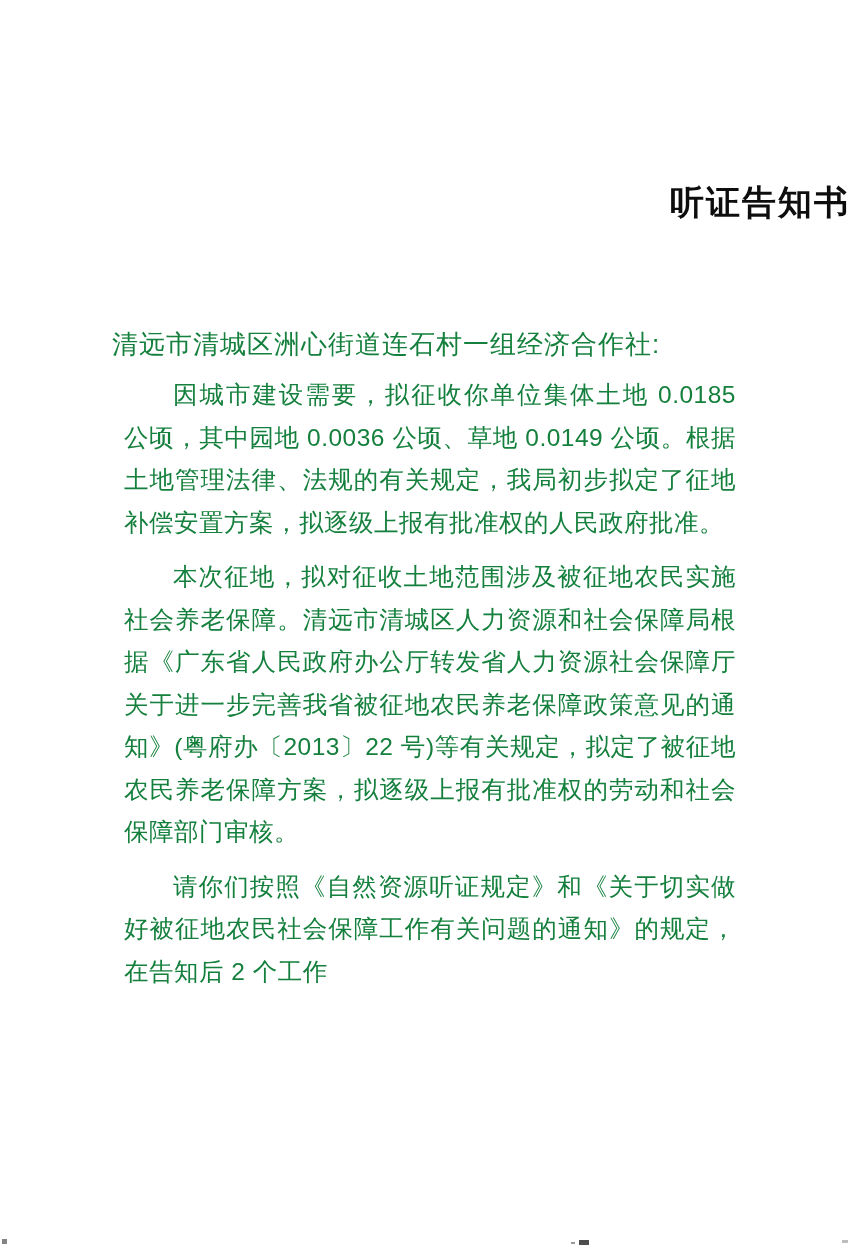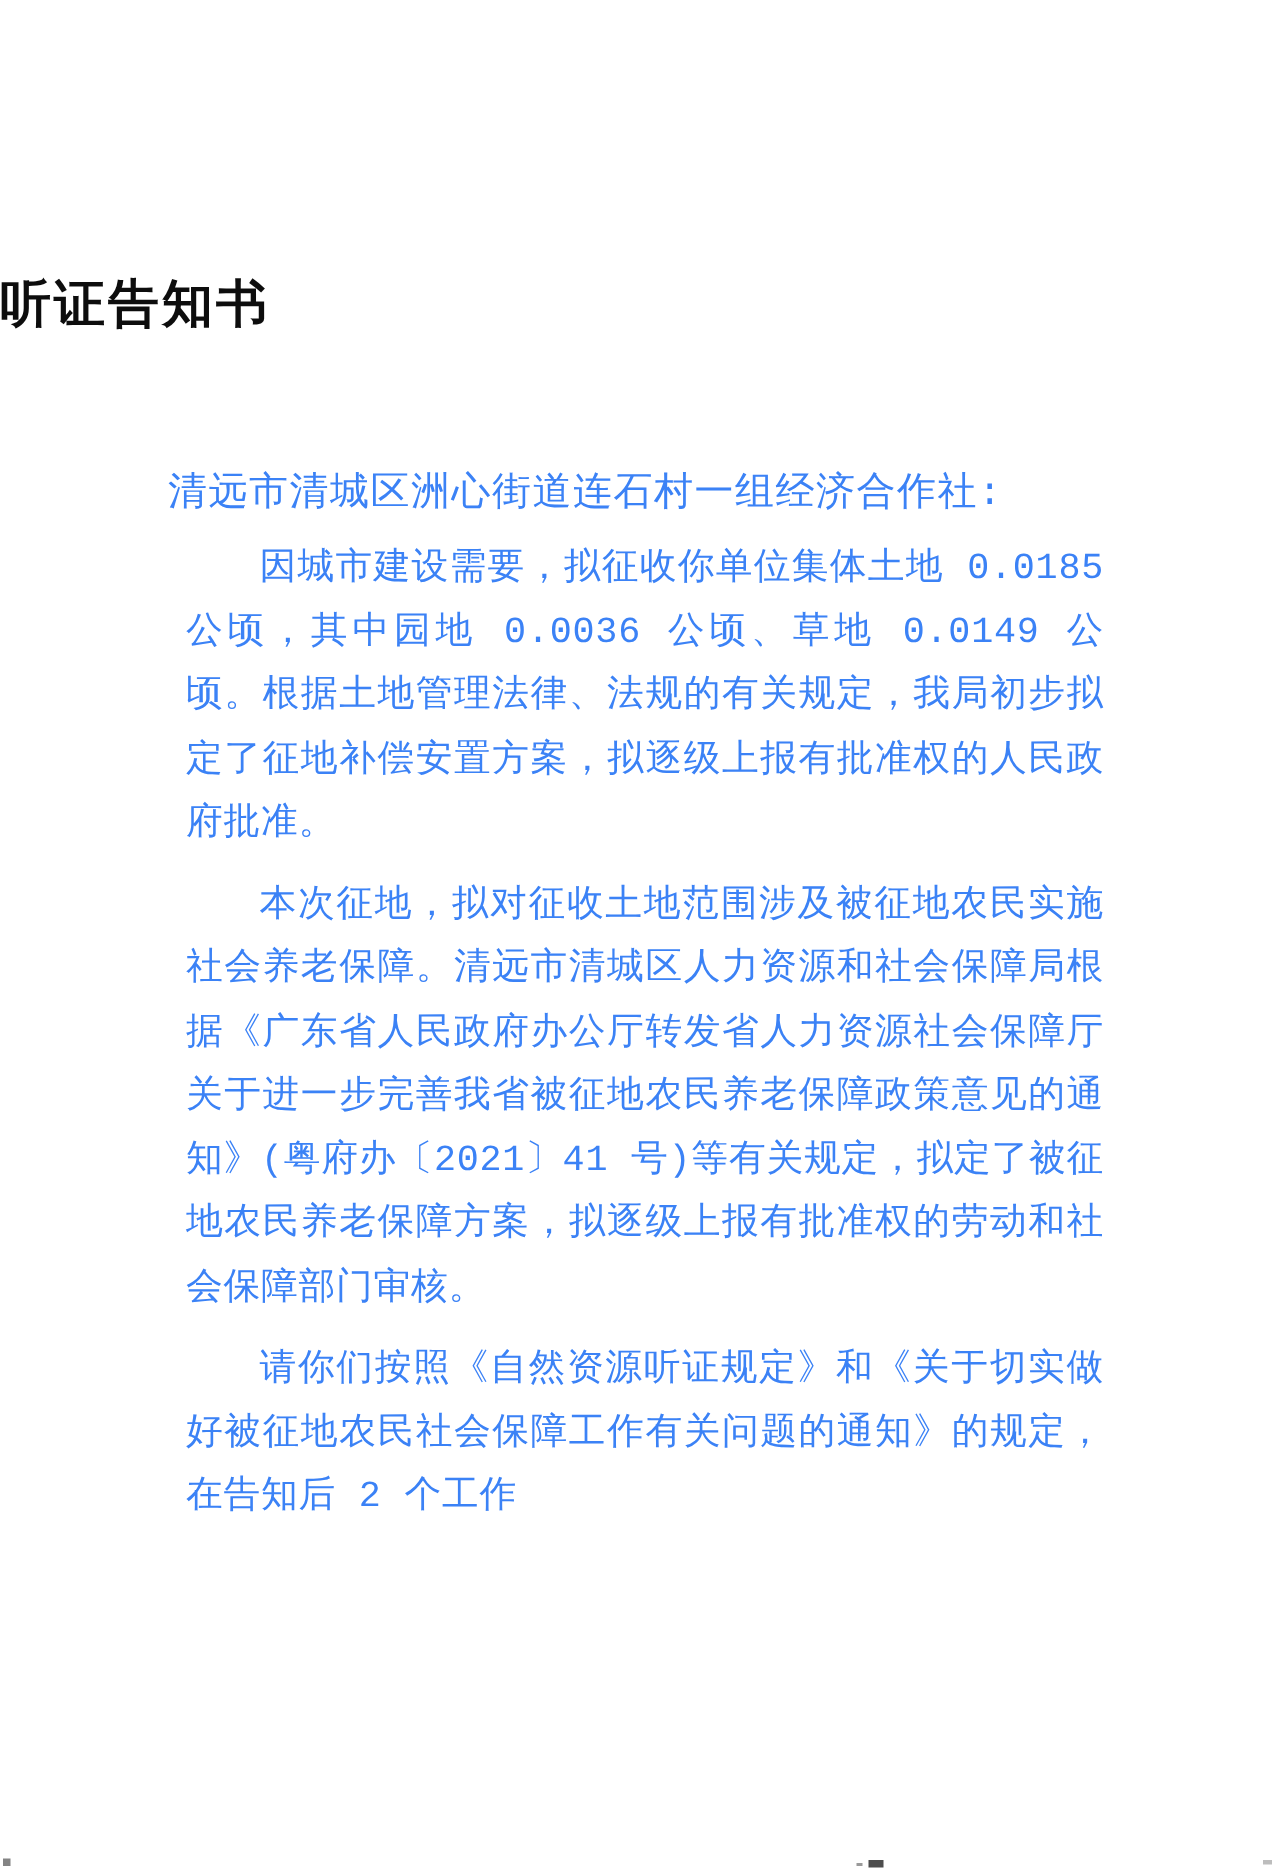--- a/index.html
+++ b/index.html
@@ -9,44 +9,44 @@
     height: 1248px;
     background: #ffffff;
     overflow: hidden;
     color: #111111;
   }
   .doc-title {
     position: absolute;
     top: 180px;
     left: 0;
     width: 100%;
-    text-align: left;
+    text-align: right;
     font-family: "Liberation Sans", "DejaVu Sans", sans-serif;
     font-weight: bold;
     font-size: 34px;
     letter-spacing: 2px;
     color: #0d0d0d;
   }
   .doc-number {
     position: absolute;
     top: 270px;
     right: 112px;
     font-family: "Liberation Serif", "DejaVu Serif", serif;
     font-size: 25px;
     letter-spacing: 2px;
     white-space: nowrap;
     color: #151515;
   }
   .content {
     position: absolute;
-    top: 313px;
+    top: 328px;
     left: 112px;
     width: 636px;
-    font-family: Liberation Mono, monospace;
-    color: #3b82f6;
+    font-family: Liberation Sans, sans-serif;
+    color: #15803d;
   }
   .recipient {
     font-size: 26px;
     line-height: 32px;
     margin: 0 0 14px 0;
     letter-spacing: 1px;
   }
   .para {
     margin: 12px;
     font-size: 24.5px;
@@ -68,21 +68,21 @@
 <div class="page">
 
   <div class="doc-title">听证告知书</div>
 
 
   <div class="content">
     <p class="recipient">清远市清城区洲心街道连石村一组经济合作社:</p>
 
     <p class="para">因城市建设需要，拟征收你单位集体土地 0.0185 公顷，其中园地 0.0036 公顷、草地 0.0149 公顷。根据土地管理法律、法规的有关规定，我局初步拟定了征地补偿安置方案，拟逐级上报有批准权的人民政府批准。</p>
 
-    <p class="para">本次征地，拟对征收土地范围涉及被征地农民实施社会养老保障。清远市清城区人力资源和社会保障局根据《广东省人民政府办公厅转发省人力资源社会保障厅关于进一步完善我省被征地农民养老保障政策意见的通知》(粤府办〔2021〕41 号)等有关规定，拟定了被征地农民养老保障方案，拟逐级上报有批准权的劳动和社会保障部门审核。</p>
+    <p class="para">本次征地，拟对征收土地范围涉及被征地农民实施社会养老保障。清远市清城区人力资源和社会保障局根据《广东省人民政府办公厅转发省人力资源社会保障厅关于进一步完善我省被征地农民养老保障政策意见的通知》(粤府办〔2013〕22 号)等有关规定，拟定了被征地农民养老保障方案，拟逐级上报有批准权的劳动和社会保障部门审核。</p>
 
 
     <p class="para">请你们按照《自然资源听证规定》和《关于切实做好被征地农民社会保障工作有关问题的通知》的规定，在告知后 2 个工作</p>
   </div>
 
   <div class="speck speck-bottom-left"></div>
   <div class="speck speck-bottom-mid-sm"></div>
   <div class="speck speck-bottom-mid"></div>
   <div class="speck speck-bottom-right"></div>
 

